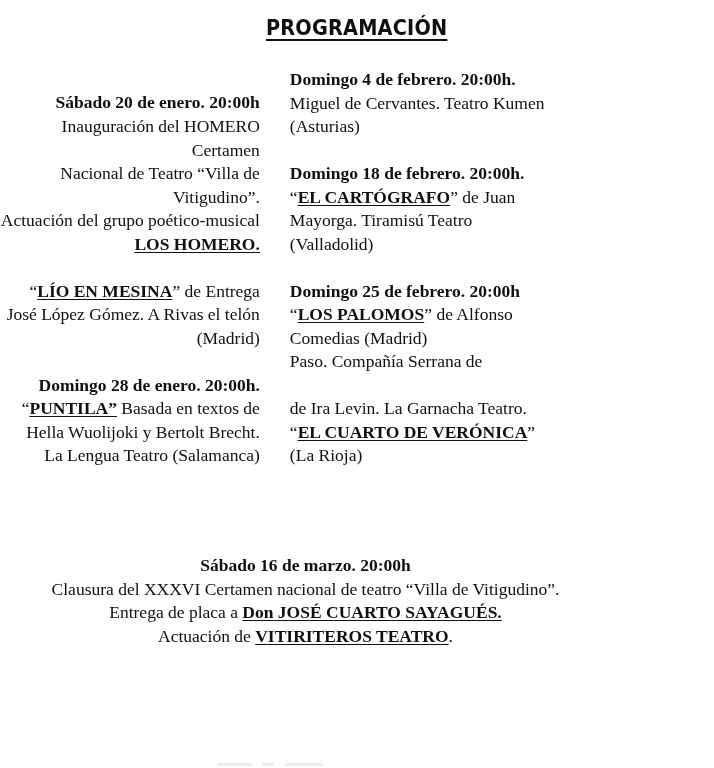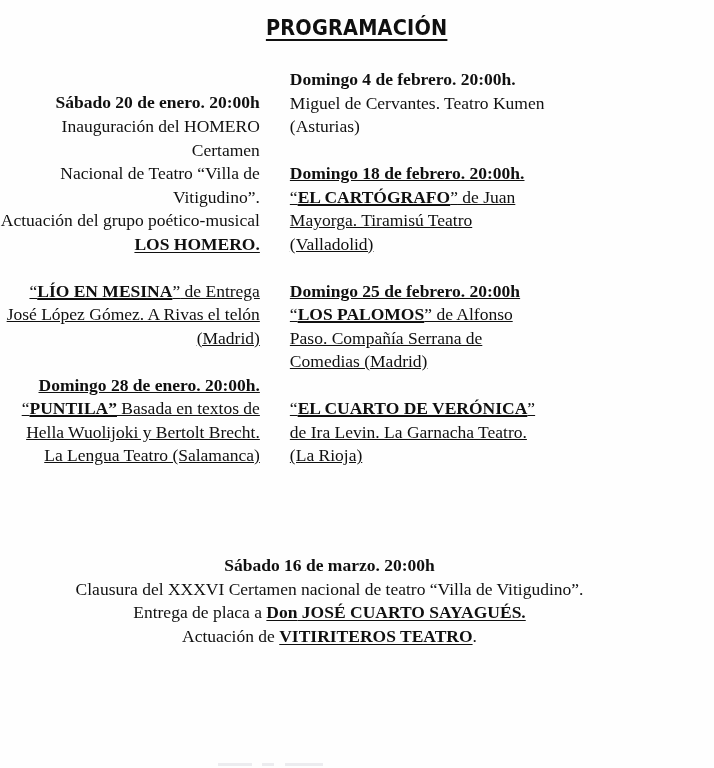--- a/index.html
+++ b/index.html
@@ -57,21 +57,20 @@
     padding-left: 10px;
     text-align: left;
   }
 
   .entry {
     font-size: 17.5px;
     line-height: 1.345;
   }
   .entry + .entry {
     margin-top: 1.34em;
-    text-decoration: underline;
   }
   .col-right .entry + .entry {
     margin-top: 1.34em;
   }
 
   .entry-date {
     font-weight: bold;
     display: block;
   }
   .entry-body {
@@ -88,21 +87,20 @@
 
   
   .footer {
     position: absolute;
     top: 554px;
     left: 0;
     width: 611px;
     text-align: center;
     font-size: 17.5px;
     line-height: 1.345;
-    margin-left: 24px;
   }
   .footer-date {
     font-weight: bold;
     display: block;
   }
   .footer-line {
     display: block;
   }
 
   
@@ -163,27 +161,27 @@
     <div class="entry">
       <span class="entry-date">Domingo 18 de febrero. 20:00h.</span>
       <span class="entry-body"><span>“</span><span class="bu">EL CARTÓGRAFO</span><span>”</span><span> de Juan</span></span>
       <span class="entry-body">Mayorga. Tiramisú Teatro</span>
       <span class="entry-body">(Valladolid)</span>
     </div>
 
     <div class="entry">
       <span class="entry-date">Domingo 25 de febrero. 20:00h</span>
       <span class="entry-body"><span>“</span><span class="bu">LOS PALOMOS</span><span>”</span><span> de Alfonso</span></span>
+      <span class="entry-body">Comedias (Madrid)</span>
       <span class="entry-body">Paso. Compañía Serrana de</span>
-      <span class="entry-body">Comedias (Madrid)</span>
     </div>
 
     <div class="entry">
+      <span class="entry-body">de Ira Levin. La Garnacha Teatro.</span>
       <span class="entry-body"><span>“</span><span class="bu">EL CUARTO DE VERÓNICA</span><span>”</span><span></span></span>
-      <span class="entry-body">de Ira Levin. La Garnacha Teatro.</span>
       <span class="entry-body">(La Rioja)</span>
     </div>
 
   </div>
 </div>
 
 <div class="footer">
   <span class="footer-date">Sábado 16 de marzo. 20:00h</span>
   <span class="footer-line">Clausura del XXXVI Certamen nacional de teatro “Villa de Vitigudino”.</span>
   <span class="footer-line"><span>Entrega de placa a </span><span class="bu">Don</span><span class="bu"> JOSÉ CUARTO SAYAGUÉS.</span></span>

